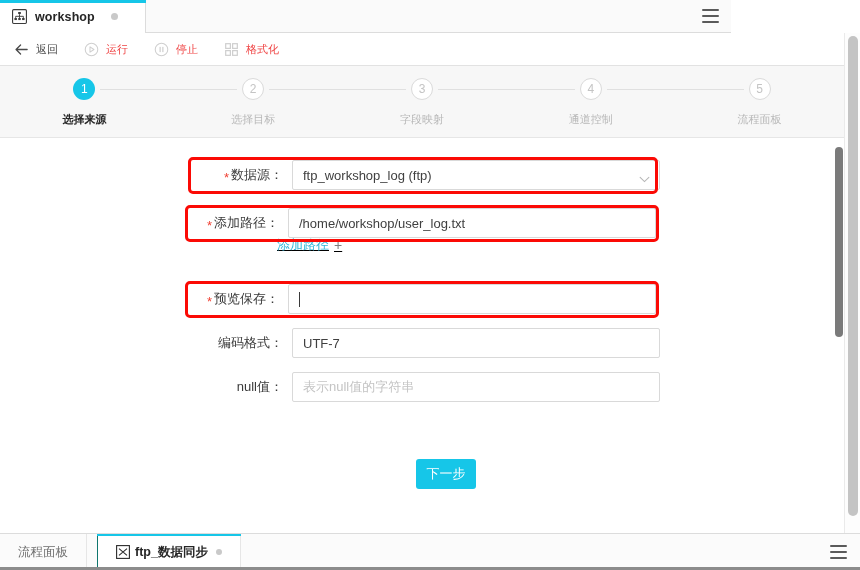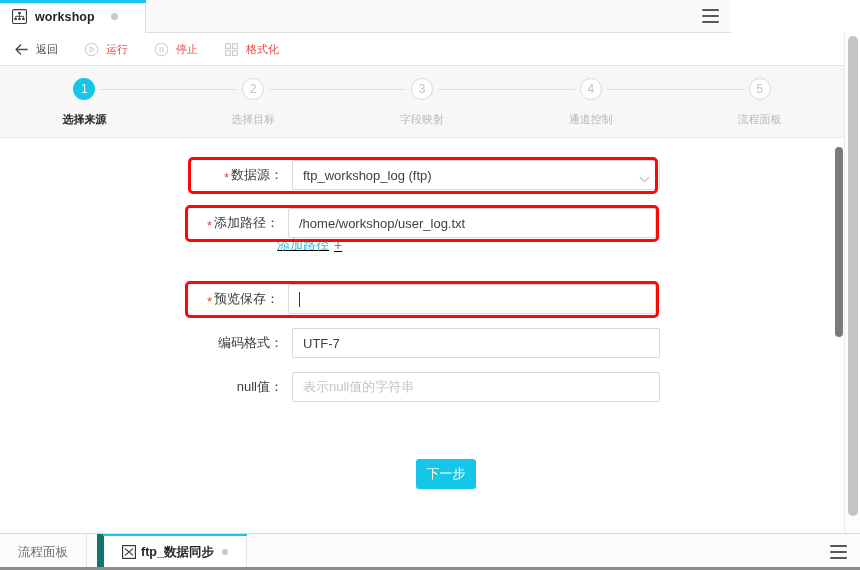--- a/index.html
+++ b/index.html
@@ -148,21 +148,21 @@
     display:flex; align-items:stretch;gap:10px;
   }
   .bt-tab {
     display:flex; align-items:center; justify-content:center; gap:5px;
     padding:0 18px; font-size:12.5px; color:#6e6e6e; cursor:pointer;
     border-right:1px solid #e6e6e6; background:#fbfbfb;
     position:relative;
   }
   .bt-tab.active {
     background:#ffffff; color:#262626; font-weight:bold;
-    border-left:7px solid #0f766e;
+    border-left:1px solid #0f766e;
   }
   .bt-tab.active::before{
     content:""; position:absolute; left:-1px; right:-1px; top:0; height:2px; background:#16c6e8;
   }
   .bt-icon { width:14px; height:14px; display:block; }
   .bt-dot { width:6px; height:6px; border-radius:50%; background:#c9c9c9; margin-left:3px; }
   .bottombar-rest { flex:1; }
   .burger-bottom {
     position:absolute; right:13px; top:11px; width:17px; height:14px;
     display:flex; flex-direction:column; justify-content:space-between; cursor:pointer;

